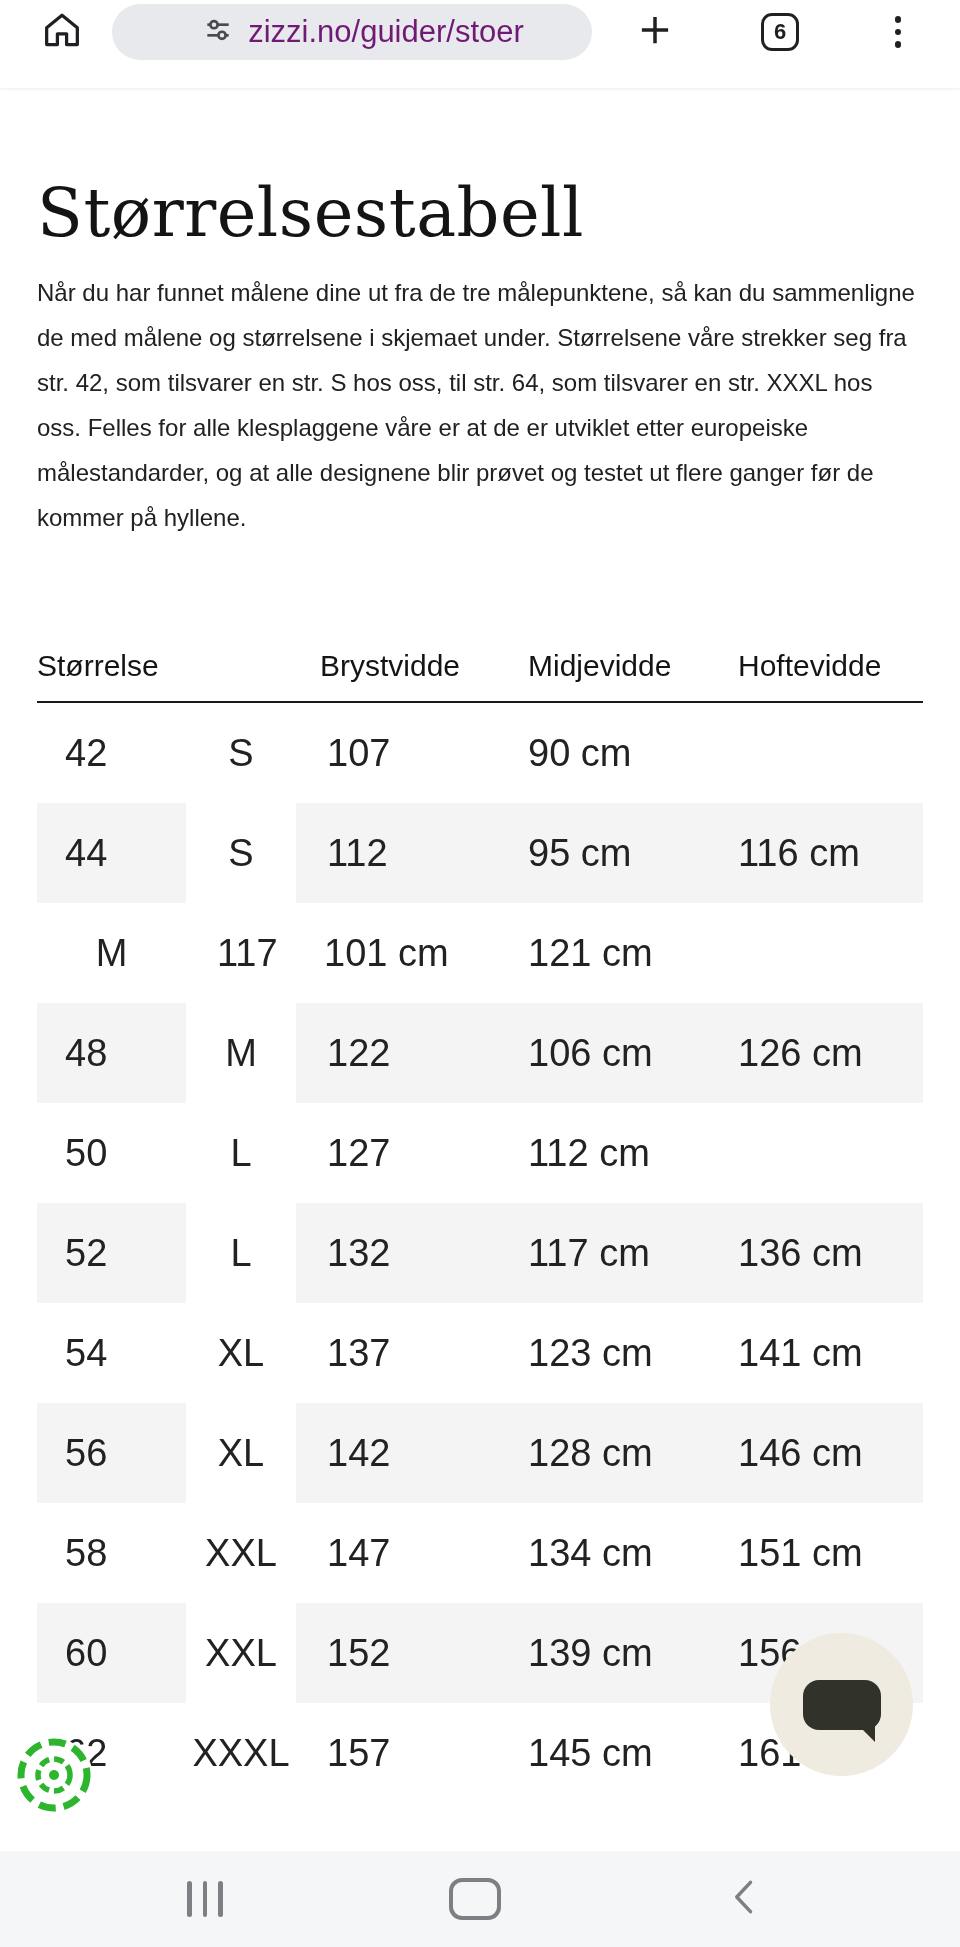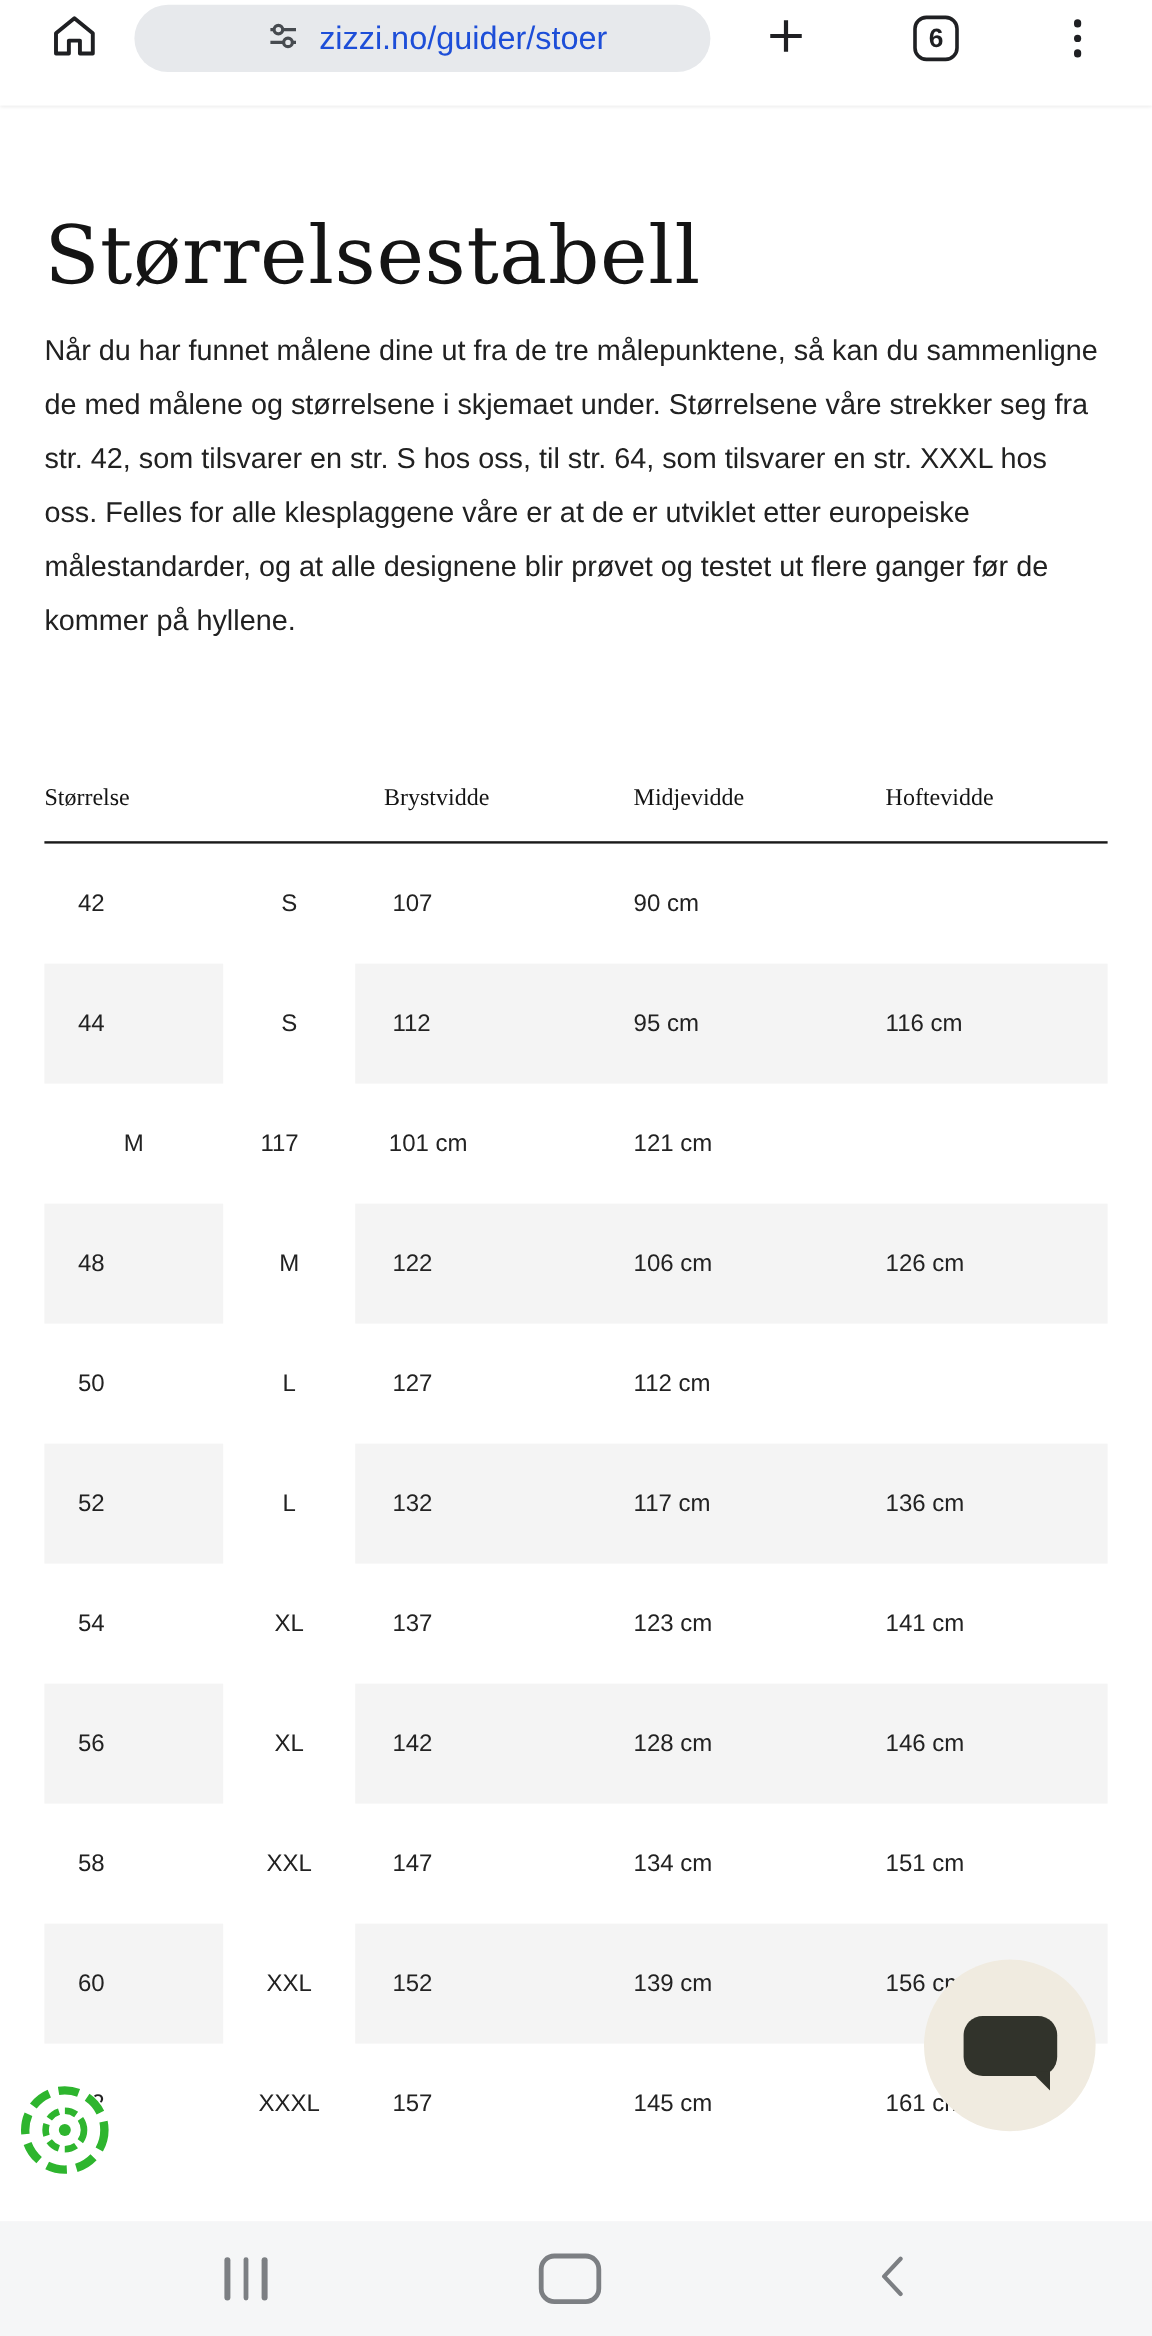--- a/index.html
+++ b/index.html
@@ -13,21 +13,21 @@
   .topbar {
     position:relative; height:88px; background:#ffffff;
     box-shadow:0 1px 3px rgba(0,0,0,0.08);
   }
   .tb-item { position:absolute; top:4px; height:56px; display:flex; align-items:center; justify-content:center; }
   .home-btn { left:36px; width:52px; }
   .url-pill {
     left:112px; width:480px; background:#e7e9ec; border-radius:28px;
     display:flex; align-items:center; padding-left:22px; gap:14px;
   }
-  .url-text { font-size:27px; color:#1d4ed8; white-space:nowrap; overflow:hidden; }
+  .url-text { font-size:31px; color:#701a75; white-space:nowrap; overflow:hidden; }
   .plus-btn { left:630px; width:50px; }
   .tab-btn { left:757px; width:46px; }
   .tab-box {
     width:38px; height:38px; border:3.5px solid #1f2023; border-radius:11px;
     display:flex; align-items:center; justify-content:center;
     font-size:22px; font-weight:700; color:#1f2023;
   }
   .kebab-btn { left:878px; width:40px; flex-direction:column; gap:6px; }
   .dot { width:6.5px; height:6.5px; border-radius:50%; background:#1f2023; }
 
@@ -38,26 +38,26 @@
     font-size:67px; line-height:58px; color:#141414; letter-spacing:0.5px;
   }
   .intro {
     margin-top:28px; font-size:24px; line-height:45px; color:#212121; max-width:886px;
   }
 
   
   .size-table { margin-top:90px; width:886px; }
   .thead, .trow { display:grid; grid-template-columns:149px 110px 204px 210px 213px; }
   .thead { height:73px; align-items:center; border-bottom:2px solid #1a1a1a; }
-  .thead .hcell { font-size:20px; font-weight:500; color:#141414; white-space:nowrap;font-family:Liberation Serif, serif; }
+  .thead .hcell { font-size:30px; font-weight:500; color:#141414; white-space:nowrap; }
   .thead .h1 { padding-left:0; }
   .thead .h3 { padding-left:24px; }
   .thead .h4, .thead .h5 { padding-left:28px; }
   .trow { height:100px; }
-  .cell { display:flex; align-items:center; font-size:20px; color:#222222; }
+  .cell { display:flex; align-items:center; font-size:38px; color:#222222; }
   .c1 { padding-left:28px; }
   .c2 { justify-content:center; }
   .c3 { padding-left:31px; }
   .c4, .c5 { padding-left:28px; }
   .trow.shaded .c1, .trow.shaded .c3, .trow.shaded .c4, .trow.shaded .c5 { background:#f4f4f4; }
 
   
   .chat-fab {
     position:absolute; left:770px; top:1633px; width:143px; height:143px;
     border-radius:50%; background:#f0ebe0; display:flex; align-items:center; justify-content:center;

